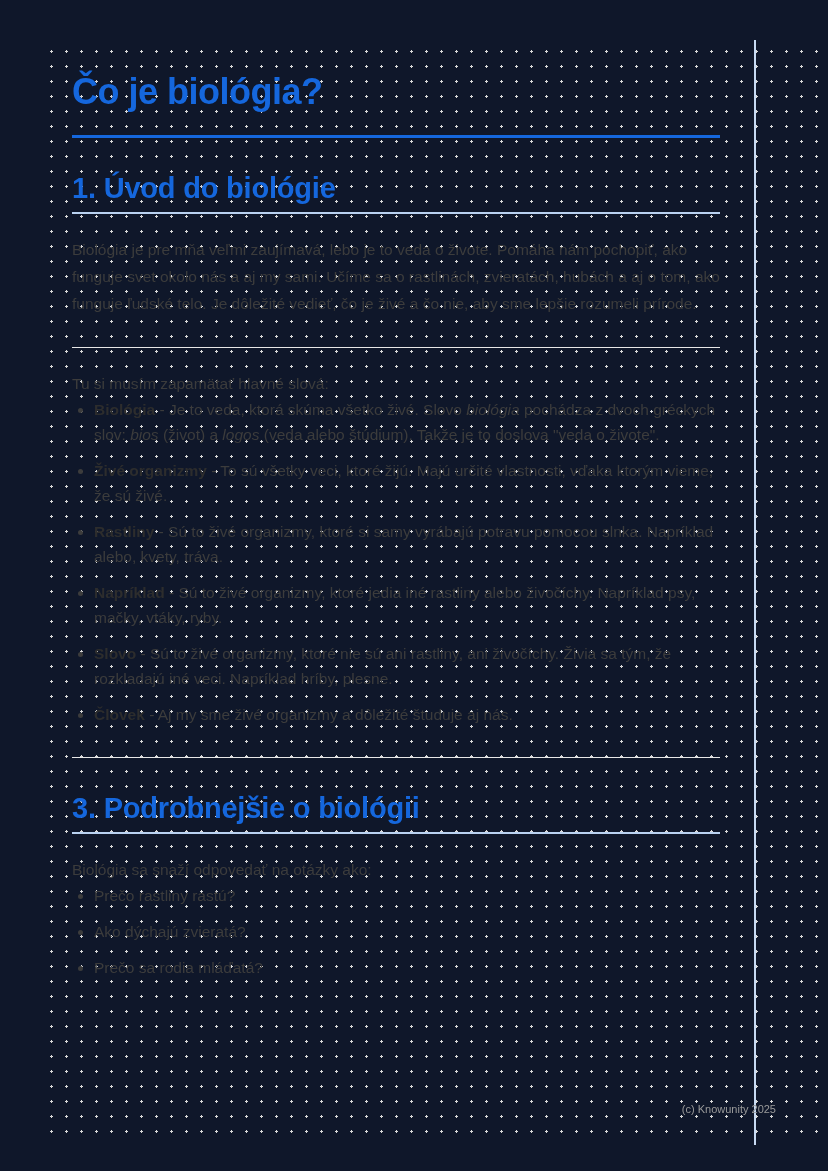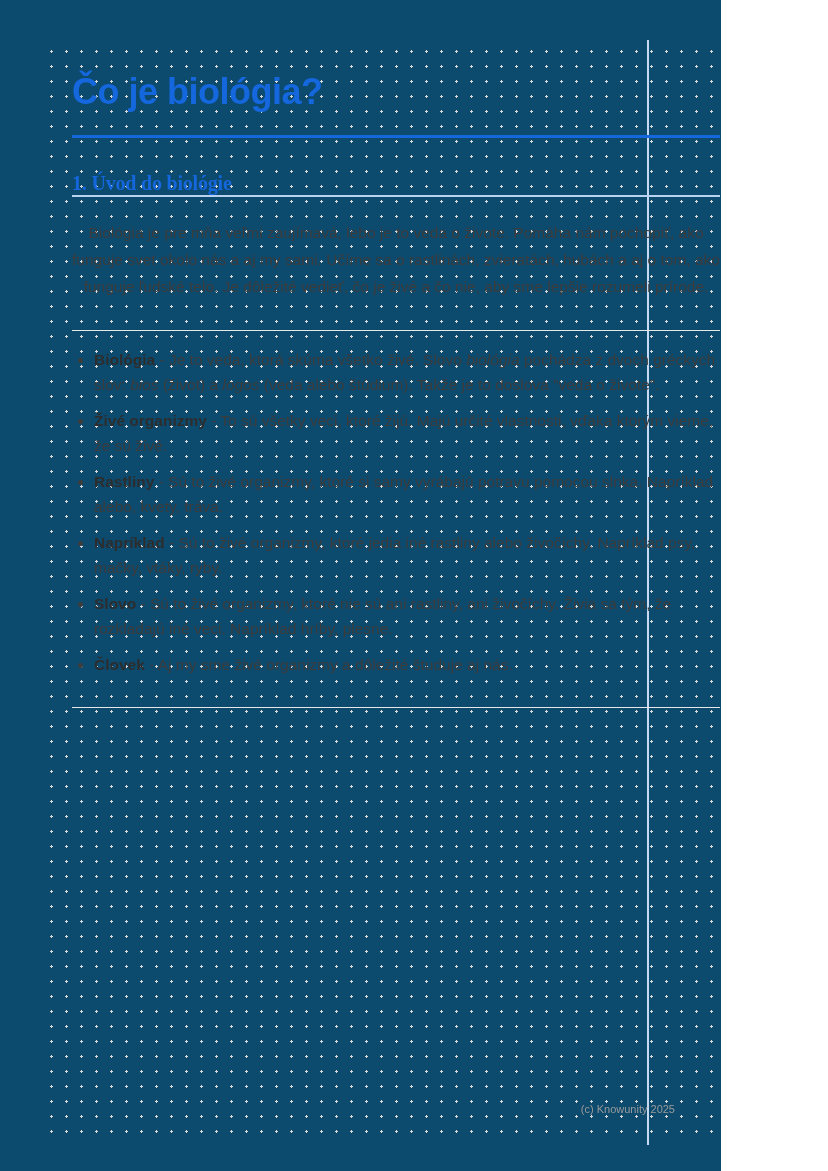--- a/index.html
+++ b/index.html
@@ -1,21 +1,21 @@
 <!DOCTYPE html>
 <html><head>
 <meta charset="utf-8">
 <style>
   * { margin: 0; padding: 0; box-sizing: border-box; }
   html, body { background: #ffffff; }
   .page {
     position: relative;
-    width: 721px;
+    width: 828px;
     height: 1171px;
-    background: #0c4a6e;
+    background: #0f172a;
     overflow: hidden;
     font-family: "Liberation Sans", sans-serif;
   }
   .grid {
     position: absolute;
     left: 40px; top: 40px; right: 0; bottom: 26px;
     background-image: radial-gradient(circle, #d8d8d8 1.3px, transparent 1.4px);
     background-size: 15px 15px;
     background-position: 4px 4px;
   }
@@ -37,40 +37,37 @@
     font-weight: 700;
     letter-spacing: -0.5px;
   }
   .title-rule {
     height: 3px;
     background: #1567dd;
     margin-top: 22px;
     width: 648px;
   }
   h2 {
-    font-size: 20px;
+    font-size: 29px;
     color: #1567dd;
     font-weight: 700;
     margin-top: 34px;
-    padding-bottom: 0;
+    padding-bottom: 7px;
     border-bottom: 2px solid #b9d2f1;
     width: 648px;
     letter-spacing: -0.2px;
-    font-family: Liberation Serif, serif;
   }
   .body-text {
     font-size: 15.5px;
     line-height: 27px;
     color: #3c3c3c;
     margin-top: 22px;
     width: 648px;
-    text-align: center;
   }
   ul {
-    margin-top: 16px;
     padding-left: 22px;
     width: 644px;
     list-style: disc;
   }
   li {
     font-size: 15.5px;
     line-height: 25px;
     color: #3c3c3c;
     margin-bottom: 11px;
   }
@@ -78,21 +75,21 @@
   .term { font-weight: 700; color: #2d2d2d; }
   em { font-style: italic; }
   .divider {
     border: none;
     border-top: 1px solid #e7e7e7;
     margin-top: 30px;
     width: 648px;
   }
   .watermark {
     position: absolute;
-    right: 46px;
+    right: 52px;
     bottom: 56px;
     font-size: 11px;
     color: #9a9a9a;
   }
 </style>
 </head>
 <body>
 
 <div class="page">
   <div class="grid">
@@ -103,20 +100,21 @@
       <div class="title-rule"></div>
 
       <section>
         <h2>1. Úvod do biológie</h2>
         <p class="body-text">Biológia je pre mňa veľmi zaujímavá, lebo je to veda o živote. Pomáha nám pochopiť, ako funguje svet okolo nás a aj my sami. Učíme sa o rastlinách, zvieratách, hubách a aj o tom, ako funguje ľudské telo. Je dôležité vedieť, čo je živé a čo nie, aby sme lepšie rozumeli prírode.</p>
       </section>
 
       <hr class="divider">
 
       <section>
+        <p class="body-text">Tu si musím zapamätať hlavné slová:</p>
         <ul>
           <li>
             <strong class="term">Biológia</strong><span> - Je to veda, ktorá skúma všetko živé. Slovo </span><em>biológia</em><span> pochádza z dvoch gréckych slov: </span><em>bios</em><span> (život) a </span><em>logos</em><span> (veda alebo štúdium). Takže je to doslova "veda o živote".</span>
           </li>
           <li>
             <strong class="term">Živé organizmy</strong><span> - To sú všetky veci, ktoré žijú. Majú určité vlastnosti, vďaka ktorým vieme, že sú živé.</span>
           </li>
           <li>
             <strong class="term">Rastliny</strong><span> - Sú to živé organizmy, ktoré si samy vyrábajú potravu pomocou slnka. Napríklad alebo, kvety, tráva.</span>
           </li>
@@ -127,17 +125,26 @@
             <strong class="term">Slovo</strong><span> - Sú to živé organizmy, ktoré nie sú ani rastliny, ani živočíchy. Živia sa tým, že rozkladajú iné veci. Napríklad hríby, plesne.</span>
           </li>
           <li>
             <strong class="term">Človek</strong><span> - Aj my sme živé organizmy a dôležité študuje aj nás.</span>
           </li>
         </ul>
       </section>
 
       <hr class="divider">
 
+      <section>
+        <h2>3. Podrobnejšie o biológii</h2>
+        <p class="body-text">Biológia sa snaží odpovedať na otázky ako:</p>
+        <ul>
+          <li>Prečo rastliny rastú?</li>
+          <li>Ako dýchajú zvieratá?</li>
+          <li>Prečo sa rodia mláďatá?</li>
+        </ul>
+      </section>
     </main>
   </div>
 
   <div class="watermark">(c) Knowunity 2025</div>
 </div>
 
 </body></html>

